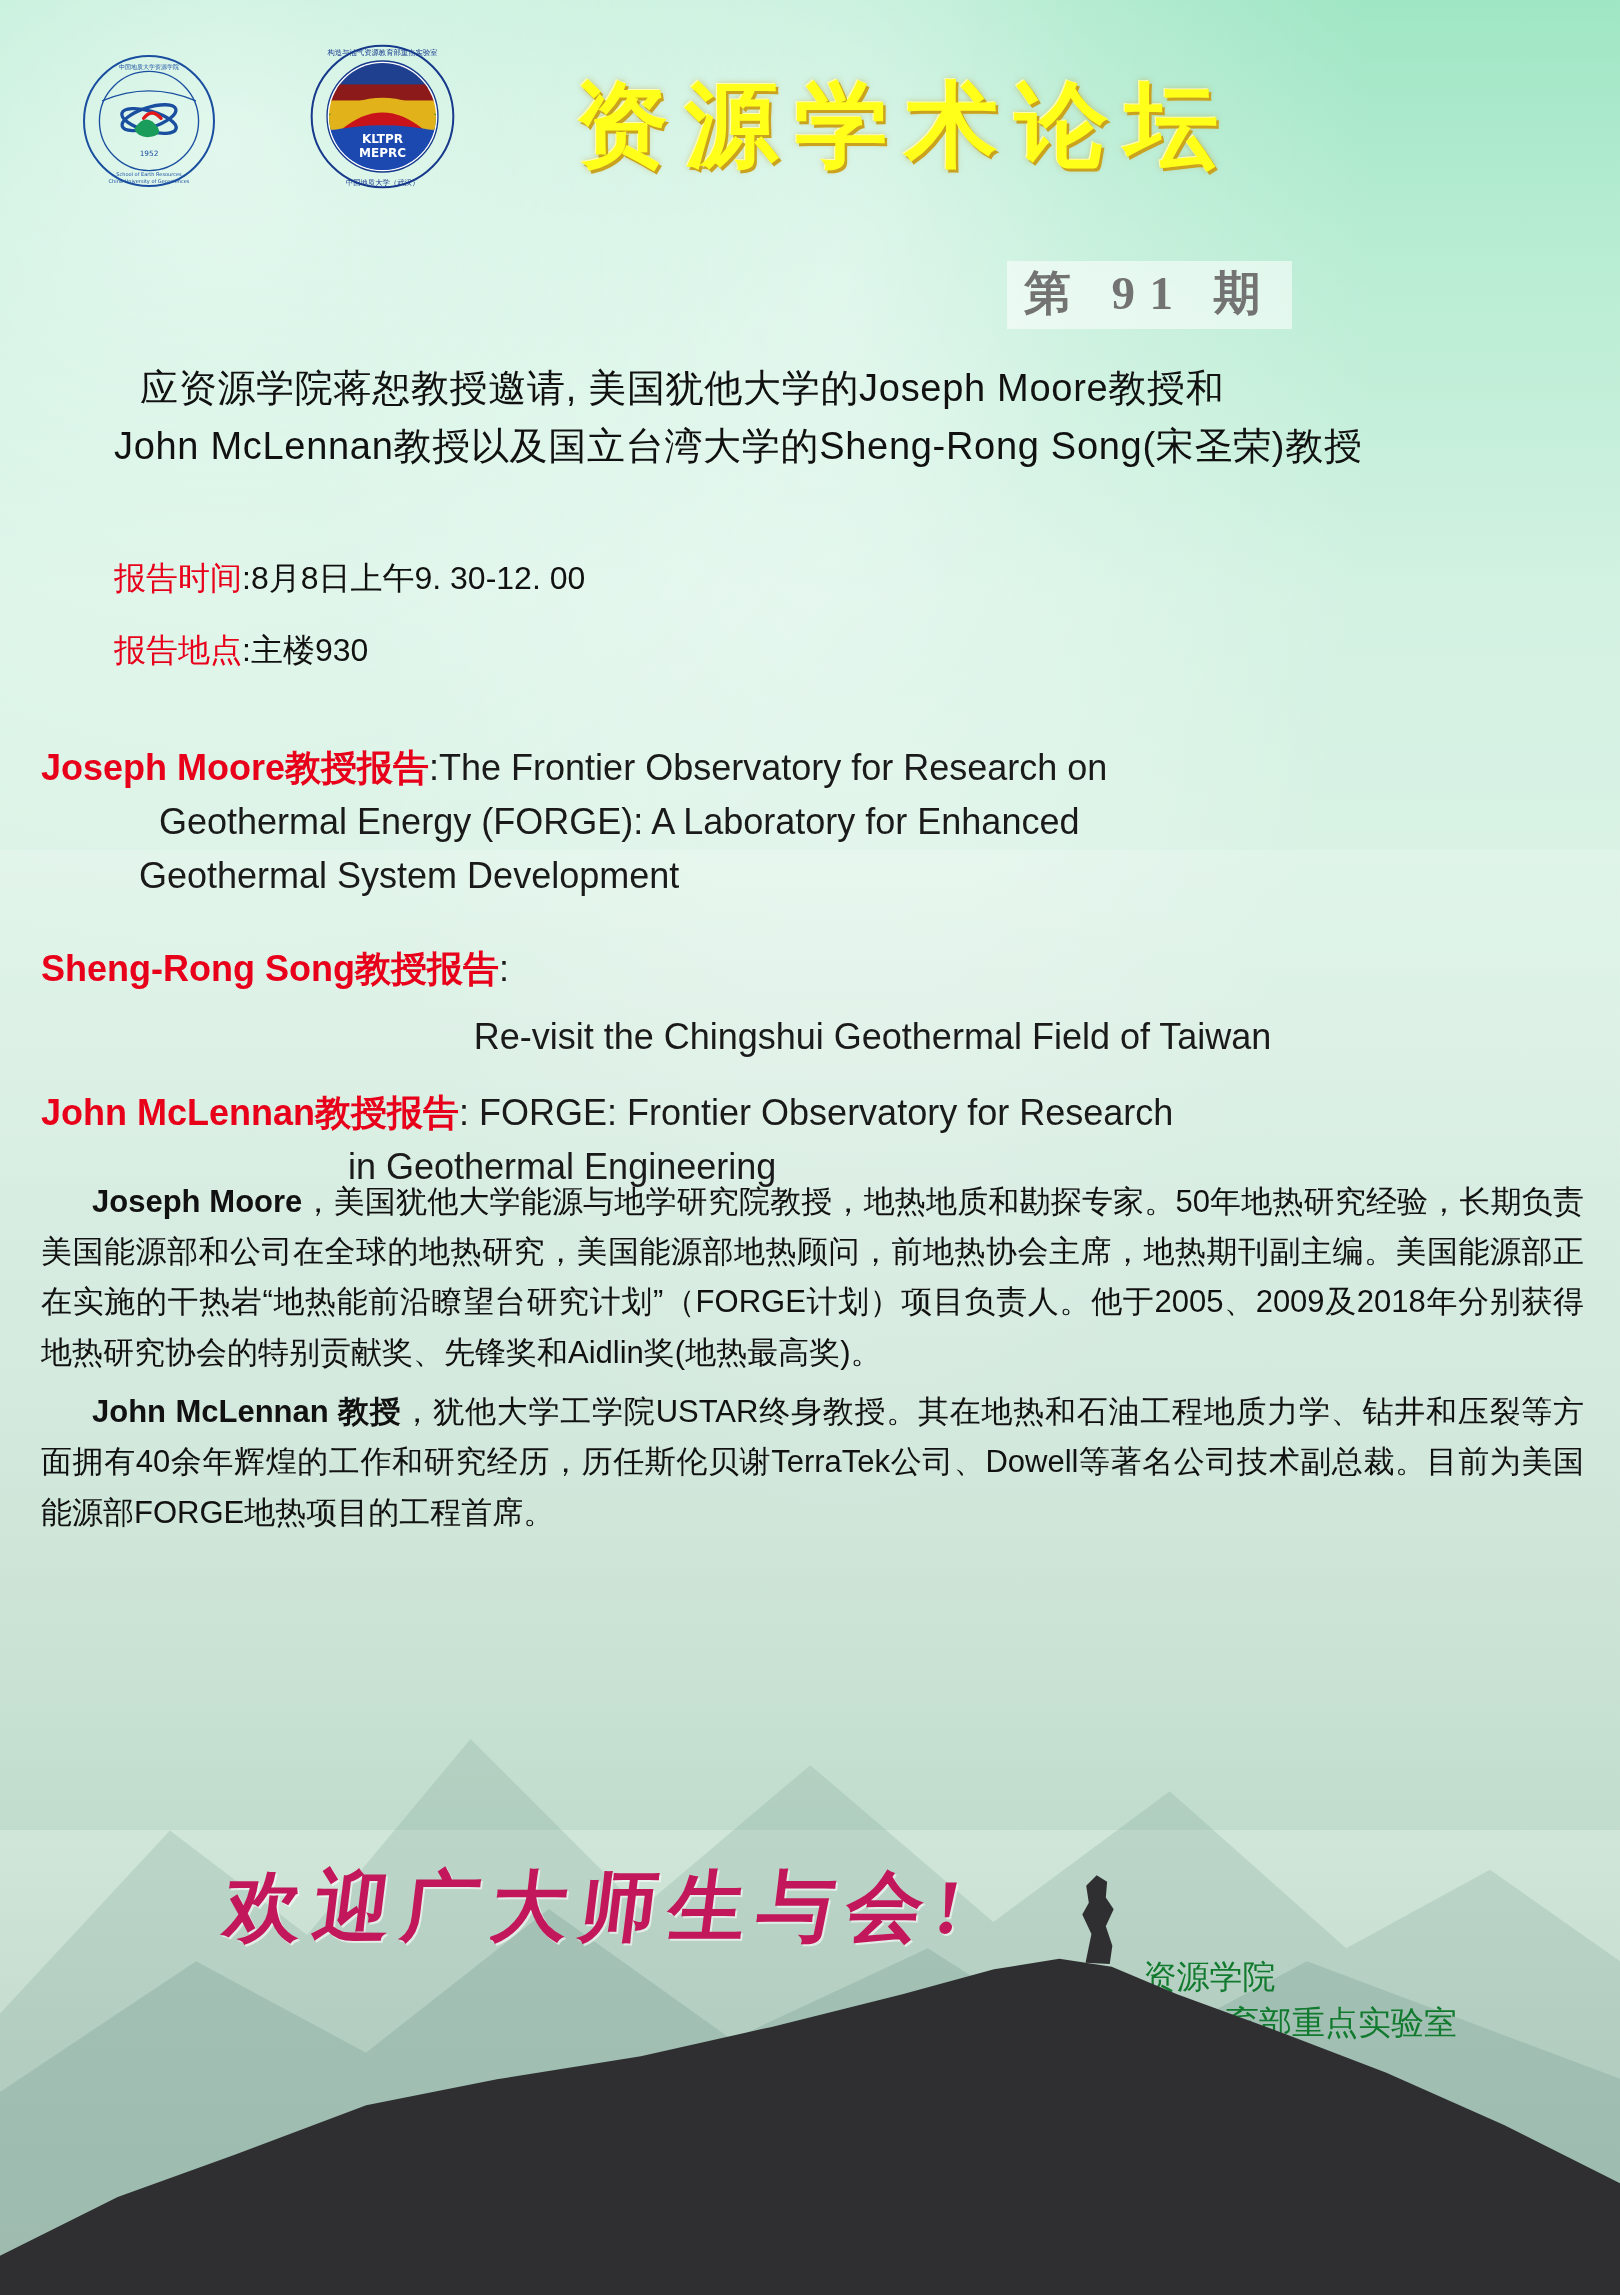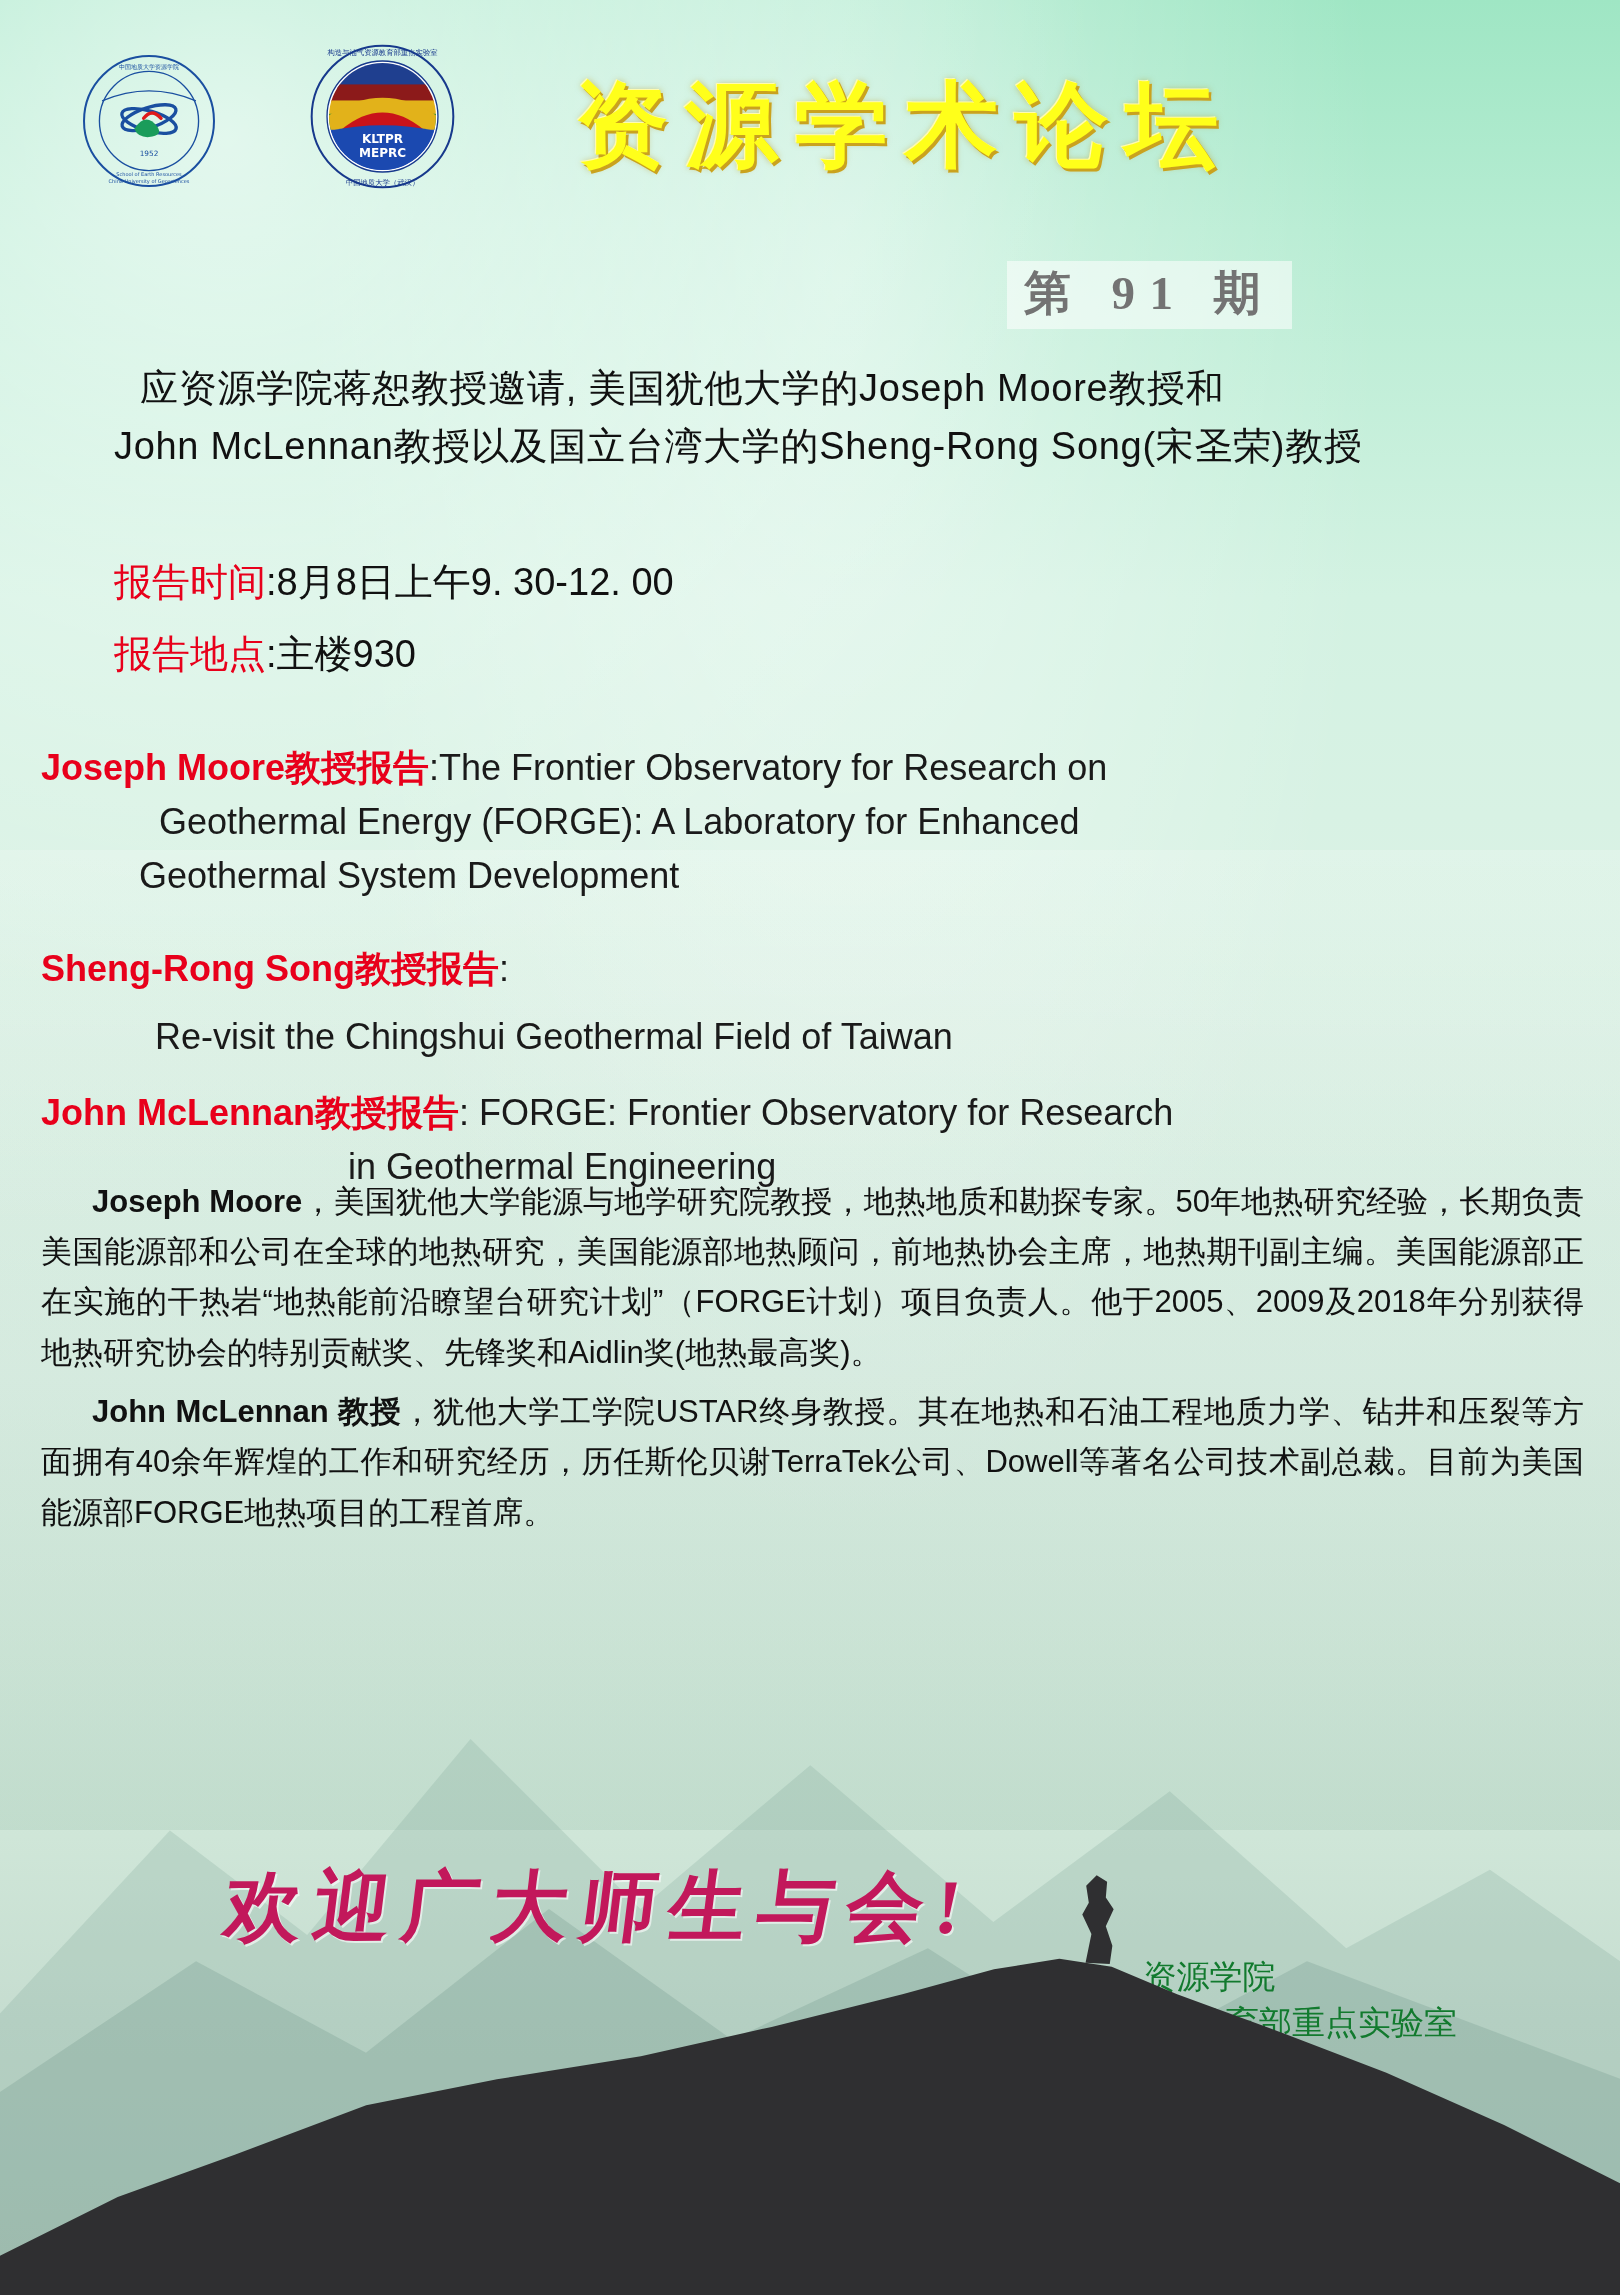--- a/index.html
+++ b/index.html
@@ -75,21 +75,21 @@
   }
 
   
   .blk { position:absolute; }
   .intro {
     font-size:38px; color:#111; line-height:1.52;
     letter-spacing:0.7px;
   }
   .lbl-red { color:#e8001b; }
   .field {
-    font-size:38px; color:#111;
+    font-size:32px; color:#111;
   }
   .talk {
     font-size:36px; color:#1a1a1a; line-height:1.5;margin-top:40px;
   }
   .talk .spk { color:#e8001b; font-weight:bold; }
   .bio {
     font-size:31px; color:#111; line-height:1.62;
     text-align:justify;
   }
   .bio .nm { font-weight:bold; }
@@ -185,21 +185,21 @@
     <span class="spk">Joseph Moore教授报告</span><span>:</span><span>The Frontier Observatory for Research on</span>
   </div>
   <div style="padding-left:118px;">Geothermal Energy (FORGE): A Laboratory for Enhanced</div>
   <div style="padding-left:98px;">Geothermal System Development</div>
 </div>
 
 <div class="blk talk" style="left:41px; top:902px; width:1549px;">
   <div>
     <span class="spk">Sheng-Rong Song教授报告</span><span>:</span>
   </div>
-  <div style="padding-left:114px; padding-top:14.4px;">Re-visit the Chingshui  Geothermal Field of Taiwan</div>
+  <div style="padding-left:114px; padding-top:14.4px;text-align:center;">Re-visit the Chingshui  Geothermal Field of Taiwan</div>
 </div>
 
 <div class="blk talk" style="left:41px; top:1046px; width:1569px;">
   <div>
     <span class="spk">John McLennan教授报告</span><span>:</span>&nbsp;<span>FORGE: Frontier Observatory for Research</span>
   </div>
   <div style="padding-left:307px;">in Geothermal Engineering</div>
 </div>
 
 <div class="blk bio" style="left:41px; top:1177px; width:1543px;">

